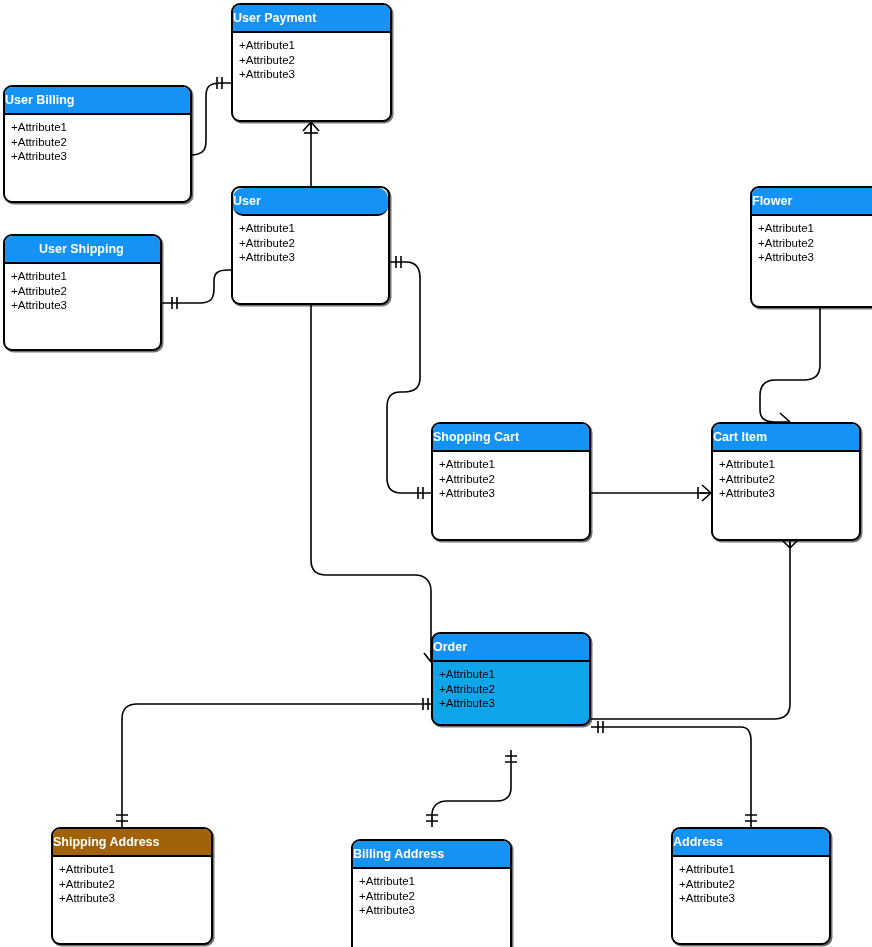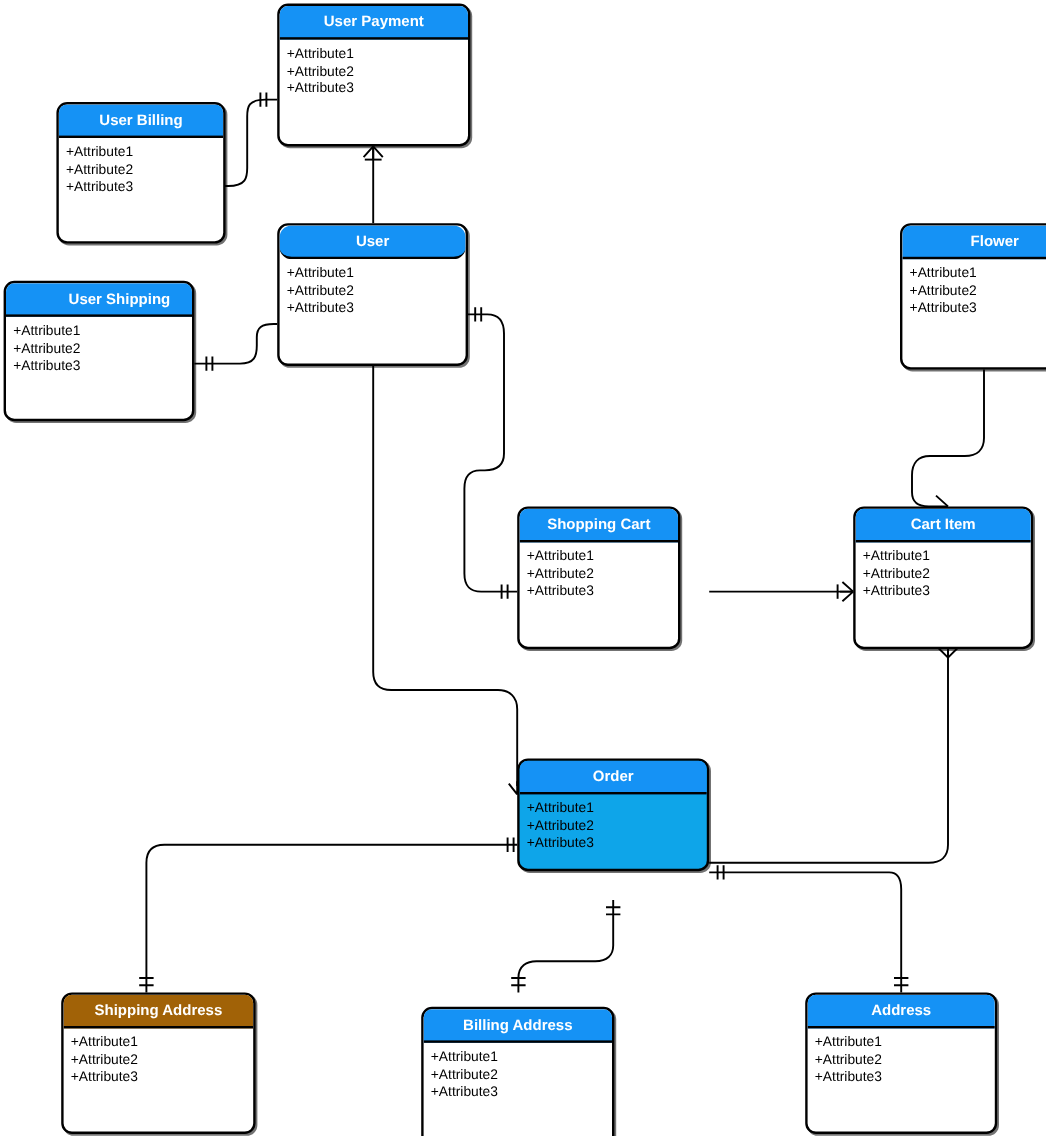--- a/index.html
+++ b/index.html
@@ -28,21 +28,20 @@
     box-sizing: border-box;
     background: #ffffff;
     border: 2px solid #000000;
     border-radius: 9px;
     overflow: hidden;
     box-shadow: 1.5px 1.5px 0 rgba(0,0,0,0.55);
   }
   .entity-header {
     height: 26px;
     line-height: 26px;
-    text-align: center;
     color: #ffffff;
     font-size: 12.5px;
     font-weight: bold;
     border-bottom: 2px solid #000000;
     white-space: nowrap;
     overflow: hidden;
   }
   .entity-body {
     padding: 5px 6px 4px 6px;
   }
@@ -109,21 +108,21 @@
 
   <div id="entity-layer">
       <div class="entity" style="left: 231px; top: 3px; width: 161px; height: 119px; border-color: rgb(0, 0, 0); background: rgb(255, 255, 255);">
         <div class="entity-header" style="background: rgb(21, 146, 245); color: rgb(255, 255, 255); border-bottom-color: rgb(0, 0, 0);">User Payment</div>
         <div class="entity-body">
           <div class="attr" style="color: rgb(0, 0, 0);">+Attribute1</div>
           <div class="attr" style="color: rgb(0, 0, 0);">+Attribute2</div>
           <div class="attr" style="color: rgb(0, 0, 0);">+Attribute3</div>
         </div>
       </div>
-      <div class="entity" style="left: 3px; top: 85px; width: 141px; height: 118px; border-color: rgb(0, 0, 0); background: rgb(255, 255, 255); margin-left: 44px;">
+      <div class="entity" style="left: 3px; top: 85px; width: 189px; height: 118px; border-color: rgb(0, 0, 0); background: rgb(255, 255, 255);">
         <div class="entity-header" style="background: rgb(21, 146, 245); color: rgb(255, 255, 255); border-bottom-color: rgb(0, 0, 0);">User Billing</div>
         <div class="entity-body">
           <div class="attr" style="color: rgb(0, 0, 0);">+Attribute1</div>
           <div class="attr" style="color: rgb(0, 0, 0);">+Attribute2</div>
           <div class="attr" style="color: rgb(0, 0, 0);">+Attribute3</div>
         </div>
       </div>
       <div class="entity" style="left: 3px; top: 234px; width: 159px; height: 117px; border-color: rgb(0, 0, 0); background: rgb(255, 255, 255);">
         <div class="entity-header" style="background: rgb(21, 146, 245); color: rgb(255, 255, 255); border-bottom-color: rgb(0, 0, 0); padding-left: 34px;">User Shipping</div>
         <div class="entity-body">
@@ -141,21 +140,21 @@
         </div>
       </div>
       <div class="entity" style="left: 750px; top: 186px; width: 158px; height: 122px; border-color: rgb(0, 0, 0); background: rgb(255, 255, 255);">
         <div class="entity-header" style="background: rgb(21, 146, 245); color: rgb(255, 255, 255); border-bottom-color: rgb(0, 0, 0);">Flower</div>
         <div class="entity-body">
           <div class="attr" style="color: rgb(0, 0, 0);">+Attribute1</div>
           <div class="attr" style="color: rgb(0, 0, 0);">+Attribute2</div>
           <div class="attr" style="color: rgb(0, 0, 0);">+Attribute3</div>
         </div>
       </div>
-      <div class="entity" style="left: 431px; top: 422px; width: 136px; height: 119px; border-color: rgb(0, 0, 0); background: rgb(255, 255, 255);">
+      <div class="entity" style="left: 431px; top: 422px; width: 160px; height: 119px; border-color: rgb(0, 0, 0); background: rgb(255, 255, 255);">
         <div class="entity-header" style="background: rgb(21, 146, 245); color: rgb(255, 255, 255); border-bottom-color: rgb(0, 0, 0);">Shopping Cart</div>
         <div class="entity-body">
           <div class="attr" style="color: rgb(0, 0, 0);">+Attribute1</div>
           <div class="attr" style="color: rgb(0, 0, 0);">+Attribute2</div>
           <div class="attr" style="color: rgb(0, 0, 0);">+Attribute3</div>
         </div>
       </div>
       <div class="entity" style="left: 711px; top: 422px; width: 150px; height: 119px; border-color: rgb(0, 0, 0); background: rgb(255, 255, 255);">
         <div class="entity-header" style="background: rgb(21, 146, 245); color: rgb(255, 255, 255); border-bottom-color: rgb(0, 0, 0);">Cart Item</div>
         <div class="entity-body">

